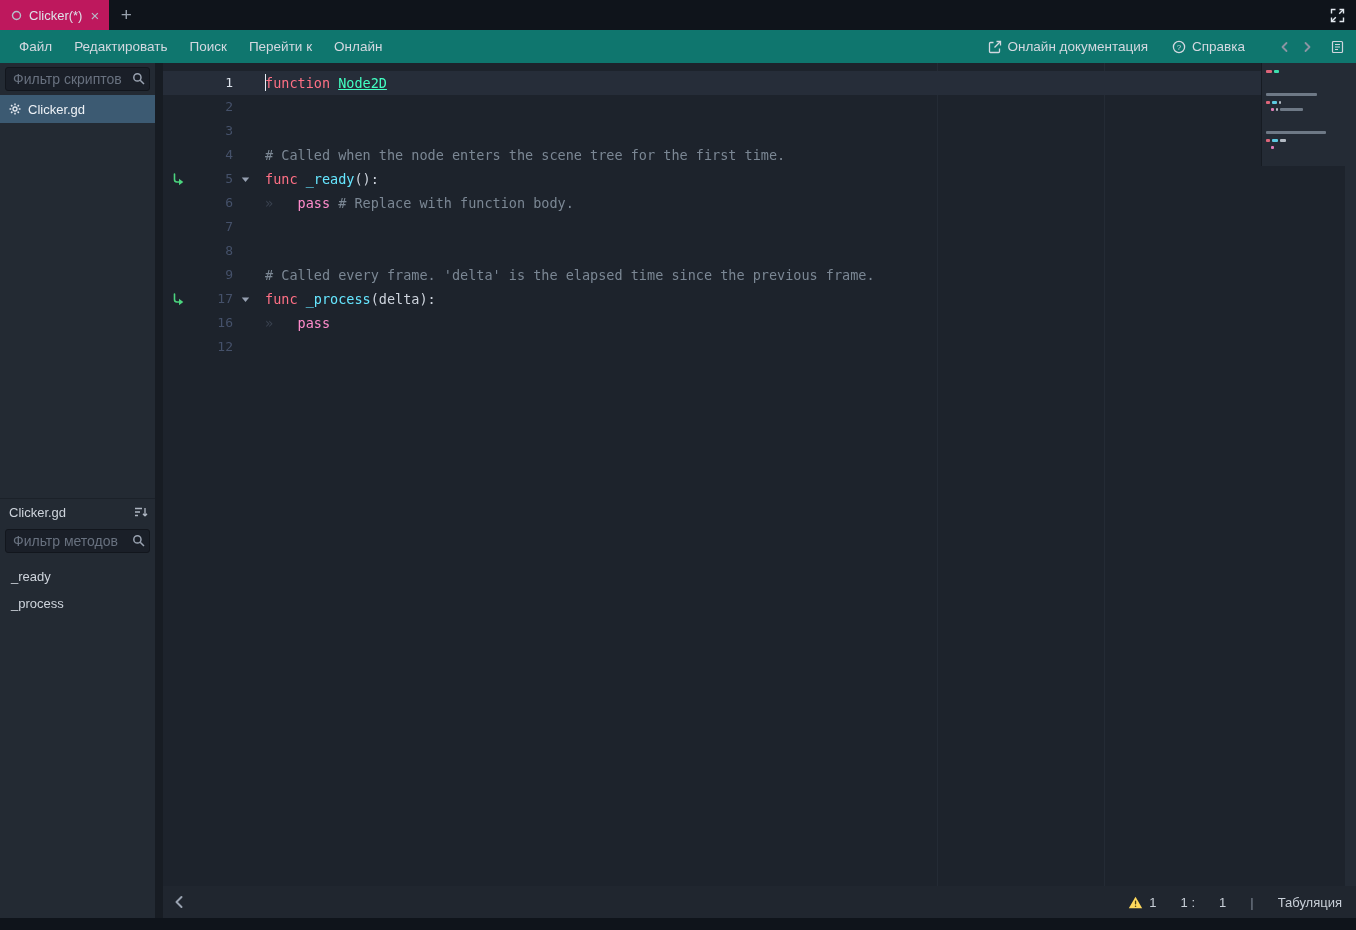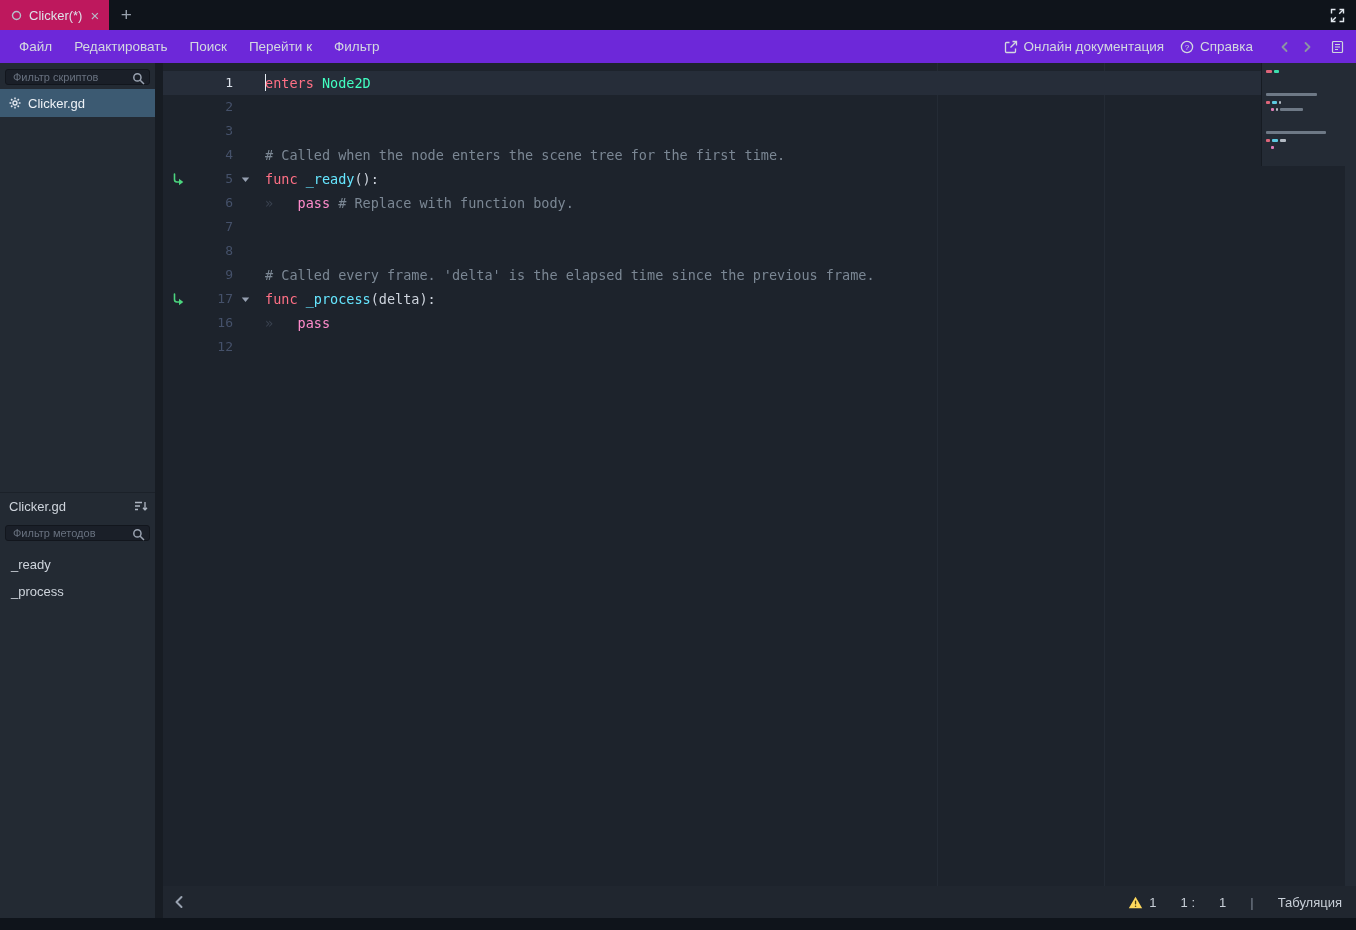--- a/index.html
+++ b/index.html
@@ -10,38 +10,38 @@
     display:flex; flex-direction:column;
   }
   
   .tabbar { height:30px; background:#0f141b; display:flex; align-items:stretch; flex:none; }
   .tab { display:flex; align-items:center; gap:7px; background:#be185d; padding:0 9px 0 11px; font-size:13px; color:#dde2e9; }
   .tab-close { color:#b6bdc9; font-size:15px; line-height:1; padding:0 1px; cursor:default; }
   .tab-add { width:34px; display:flex; align-items:center; justify-content:center; color:#98a1ad; font-size:19px; }
   .tabbar-spacer { flex:1; }
   .expand-btn { width:38px; display:flex; align-items:center; justify-content:center; }
   
-  .menubar { height:33px; background:#6d28d9; display:flex; align-items:center; padding:0 8px; font-size:13.5px; color:#d3d8e0; flex:none; }
+  .menubar { height:33px; background:#0f766e; display:flex; align-items:center; padding:0 8px; font-size:13.5px; color:#d3d8e0; flex:none; }
   #menu-items { display:flex; height:100%; }
   .menu-item { padding:0 11px; display:flex; align-items:center; cursor:default; }
-  .menu-right { margin-left:auto; display:flex; align-items:center; gap:16px; padding-right:4px; }
+  .menu-right { margin-left:auto; display:flex; align-items:center; gap:24px; padding-right:4px; }
   .menu-link { display:flex; align-items:center; gap:6px; }
   .nav-group { display:flex; align-items:center; gap:10px; margin-left:10px; }
   .icon { display:inline-flex; align-items:center; justify-content:center; }
   
   .body { flex:1; display:flex; min-height:0; }
   .sidebar { width:155px; background:#232a33; display:flex; flex-direction:column; flex:none; }
   .panel-sep { width:8px; background:#171c23; flex:none; }
   .main { flex:1; display:flex; flex-direction:column; min-width:0; }
   
   .filter-row { padding:4px 5px; flex:none; }
   .filter-wrap { position:relative; }
   .filter-wrap input {
-    width:100%; height:16px; background:#1a1f28; border:1px solid #12161d; border-radius:3px;
-    color:#cdd3dc; font-size:11px; padding:0 22px 0 7px; outline:none; font-family:"Liberation Sans", sans-serif;
+    width:100%; height:24px; background:#1a1f28; border:1px solid #12161d; border-radius:3px;
+    color:#cdd3dc; font-size:14px; padding:0 22px 0 7px; outline:none; font-family:"Liberation Sans", sans-serif;
   }
   .filter-wrap input::placeholder { color:#68717f; }
   .filter-wrap .icon { position:absolute; right:5px; top:5px; }
   .scripts-list { height:403px; flex:none; }
   .script-item { height:28px; display:flex; align-items:center; gap:7px; padding:0 9px; font-size:13px; color:#cfd5dd; }
   .script-item.selected { background:#3c5a72; color:#eef2f6; }
   .name-row { height:27px; display:flex; align-items:center; padding:0 5px 0 9px; font-size:13px; color:#ced4dc; border-top:1px solid #1b2129; flex:none; }
   .sort-btn { margin-left:auto; display:flex; align-items:center; padding:2px; }
   .methods-list { flex:1; padding-top:6px; }
   .method-item { height:27px; display:flex; align-items:center; padding:0 11px; font-size:13px; color:#ced4dc; }
@@ -52,21 +52,21 @@
   .code-line { display:flex; height:24px; line-height:24px; font-family:"DejaVu Sans Mono", monospace; font-size:13.5px; }
   .code-line.current { background:#262d39; }
   .gutter-connect { width:30px; display:flex; align-items:center; justify-content:center; flex:none; }
   .lnum { width:40px; text-align:right; color:#45516a; flex:none; font-size:13px; }
   .code-line.current .lnum { color:#dde3ec; }
   .gutter-fold { width:24px; display:flex; align-items:center; justify-content:center; flex:none; }
   .code-text { white-space:pre; padding-left:8px; }
   .caret { display:inline-block; width:1px; height:17px; background:#e7ecf3; vertical-align:-3px; margin-right:-1px; }
   .tok-keyword { color:var(--c-keyword); }
   .tok-control { color:var(--c-control); }
-  .tok-class { color:var(--c-class); }
+  .tok-class { color:var(--c-class);text-decoration:underline; }
   .tok-function { color:var(--c-function); }
   .tok-comment { color:var(--c-comment); }
   .tok-text { color:var(--c-text); }
   .tok-tab { color:var(--c-tab); }
   
   .minimap { position:absolute; top:0; right:11px; width:84px; height:103px; background:#242b35; border-left:1px solid #161b22; padding:5px 4px; z-index:3; }
   .mm-row { height:7.6px; display:flex; gap:2px; align-items:center; }
   .mm-seg { height:3px; border-radius:1px; opacity:0.85; display:inline-block; }
   .vscroll { position:absolute; top:0; right:0; bottom:0; width:11px; background:#242b35; z-index:2; }
   
@@ -100,21 +100,21 @@
       </svg>
     </div>
   </div>
 
   <div class="menubar">
     <div id="menu-items">
         <div class="menu-item">Файл</div>
         <div class="menu-item">Редактировать</div>
         <div class="menu-item">Поиск</div>
         <div class="menu-item">Перейти к</div>
-        <div class="menu-item">Фильтр</div>
+        <div class="menu-item">Онлайн</div>
       </div>
     <div class="menu-right">
       <div class="menu-link">
         <span class="icon">
           <svg width="14" height="14" viewBox="0 0 14 14" fill="none" stroke="#d3d8e0" stroke-width="1.3">
             <path d="M5.5 2.5H2.5a1 1 0 0 0-1 1v8a1 1 0 0 0 1 1h8a1 1 0 0 0 1-1V8.5"></path>
               <path d="M8.5 1.5H12.5V5.5"></path>
               <path d="M6.5 7.5 12.2 1.8"></path>
           </svg>
         </span>
@@ -207,21 +207,21 @@
 
     <div class="main">
       <div class="editor">
         <div class="guide" style="left:774px;"></div>
         <div class="guide" style="left:941px;"></div>
         <div id="code-lines">
             <div class="code-line current">
               <div class="gutter-connect"></div>
               <div class="lnum">1</div>
               <div class="gutter-fold"></div>
-              <div class="code-text"><span class="caret"></span><span class="tok-keyword">enters </span><span class="tok-class">Node2D</span></div>
+              <div class="code-text"><span class="caret"></span><span class="tok-keyword">function </span><span class="tok-class">Node2D</span></div>
             </div>
             <div class="code-line">
               <div class="gutter-connect"></div>
               <div class="lnum">2</div>
               <div class="gutter-fold"></div>
               <div class="code-text"></div>
             </div>
             <div class="code-line">
               <div class="gutter-connect"></div>
               <div class="lnum">3</div>

